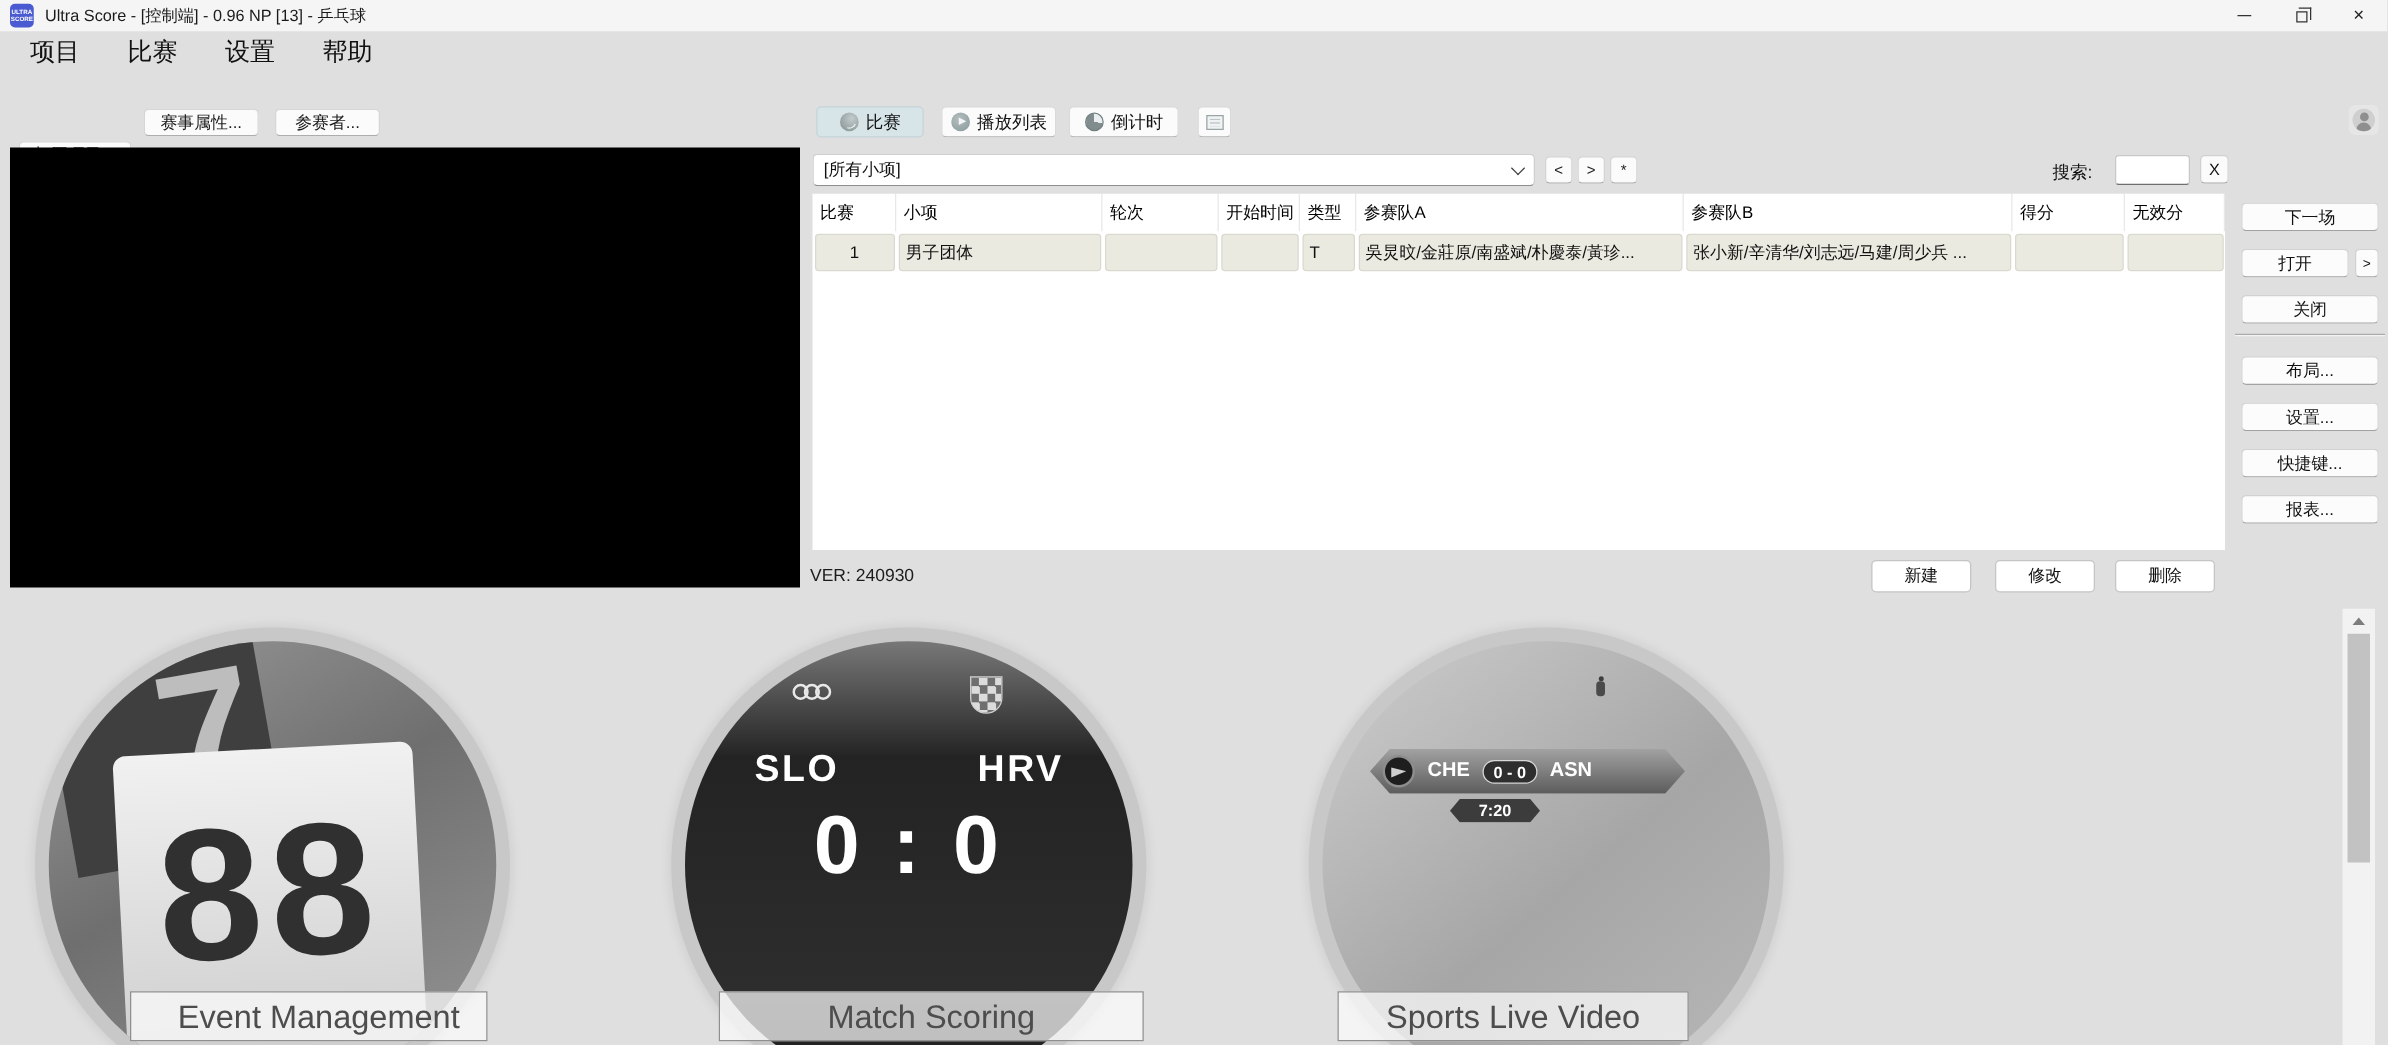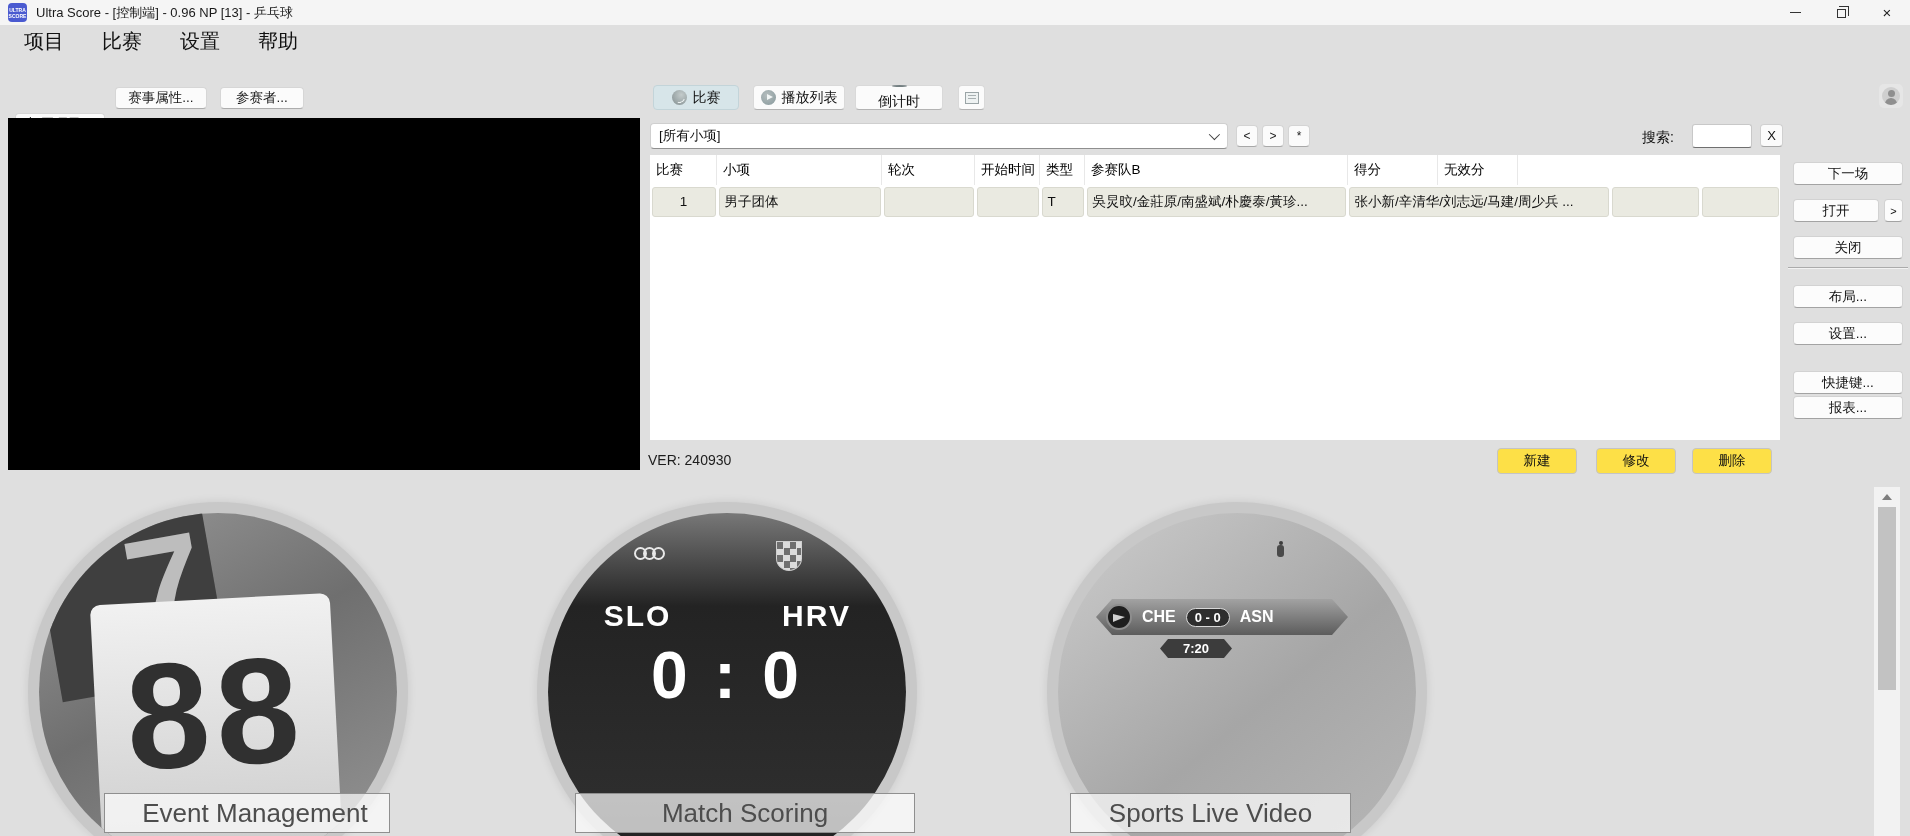--- a/index.html
+++ b/index.html
@@ -32,21 +32,21 @@
     display:flex; align-items:center; justify-content:center; }
   .tb-open   { left:15px;  top:87px; width:90px;margin-top:26px; }
   .tb-props  { left:115px; top:87px; width:92px; }
   .tb-part   { left:220px; top:87px; width:84px; }
   .tab { position:absolute; top:85px; height:25px; background:#fbfbfb; border:1px solid #d9d9d9;
     border-bottom-color:#b3b3b3; border-radius:4px; font-size:14px;
     display:flex; align-items:center; justify-content:center; gap:6px; }
   .tab.sel { background:#d7e5e9; border-color:#c3d4d9; }
   .tab1 { left:653px; width:86px; }
   .tab2 { left:753px; width:92px; }
-  .tab3 { left:855px; width:88px;flex-direction:column; }
+  .tab3 { left:855px; width:88px; }
   .tab-mon { left:958px; width:27px; }
   .ball-icon { width:15px; height:15px; border-radius:50%;
     background:radial-gradient(circle at 62% 32%, #c3cbcb, #828e90); position:relative; }
   .ball-icon::after { content:""; position:absolute; left:2px; top:2px; width:9px; height:9px;
     border:1.5px solid transparent; border-bottom-color:#eef3f3; border-radius:50%; transform:rotate(-25deg); }
   .playlist-icon { width:15px; height:15px; border-radius:50%;
     background:radial-gradient(circle at 40% 35%, #b5bdbe, #87999c); position:relative; }
   .playlist-icon::after { content:""; position:absolute; left:6px; top:4px; width:0; height:0;
     border-left:6px solid #f2f6f6; border-top:3.5px solid transparent; border-bottom:3.5px solid transparent; }
   .clock-icon { width:15px; height:15px; border-radius:50%; border:1px solid #737f81;
@@ -93,24 +93,24 @@
   
   .side-btn { position:absolute; left:1793px; width:110px; height:23px; background:#fcfcfc;
     border:1px solid #d2d2d2; border-bottom-color:#a3a3a3; border-radius:4px;
     font-size:13.5px; display:flex; align-items:center; justify-content:center; }
   .sb-next { top:162px; }
   .sb-open { top:199px; width:86px; }
   .sb-open-more { top:199px; left:1884px; width:19px; font-size:11px; }
   .sb-close { top:236px; }
   .side-divider { position:absolute; left:1788px; top:267px; width:120px; height:0;
     border-top:1px solid #ababab; border-bottom:1px solid #f2f2f2; }
-  .sb-layout { top:285px; } .sb-settings { top:322px; } .sb-hotkeys { top:371px;text-align:center; } .sb-reports { top:396px; }
+  .sb-layout { top:285px; } .sb-settings { top:322px; } .sb-hotkeys { top:359px;text-align:center; } .sb-reports { top:396px; }
   
   .version { position:absolute; left:648px; top:452px; font-size:14px; color:#1c1c1c; }
-  .ft-btn { position:absolute; top:448px; width:80px; height:26px; background:#fde047;
+  .ft-btn { position:absolute; top:448px; width:80px; height:26px; background:#ffffff;
     border:1px solid #c4c4c4; border-radius:4px; font-size:13.5px;
     display:flex; align-items:center; justify-content:center; }
   .ft-new { left:1497px; } .ft-mod { left:1596px; } .ft-del { left:1692px; }
   
   .card { position:absolute; top:502px; width:380px; height:380px; border-radius:50%;
     background:#c8c8c8; box-shadow:0 0 10px rgba(0,0,0,0.10); }
   .card-1 { left:28px; } .card-2 { left:537px; } .card-3 { left:1047px; }
   .photo { position:absolute; left:11px; top:11px; width:358px; height:358px; border-radius:50%; overflow:hidden; }
   .photo1 { background:linear-gradient(150deg,#9b9b9b 0%,#6f6f6f 45%,#989898 100%); }
   .num-back { position:absolute; left:6px; top:-14px; width:170px; height:190px; background:#3f3f3f;
@@ -225,20 +225,21 @@
 <input class="search-input" value="" style="">
 <div class="clear-btn">X</div>
 
 <div class="table">
   <div class="thead">
     <div class="th c0">比赛</div>
     <div class="th c1">小项</div>
     <div class="th c2">轮次</div>
     <div class="th c3">开始时间</div>
     <div class="th c4">类型</div>
+    <div class="th c5">参赛队A</div>
     <div class="th c6">参赛队B</div>
     <div class="th c7">得分</div>
     <div class="th c8">无效分</div>
   </div>
   <div class="trow">
     <div class="slot c0">
         <div class="cell center">1</div>
       </div>
     <div class="slot c1">
         <div class="cell">男子团体</div>

